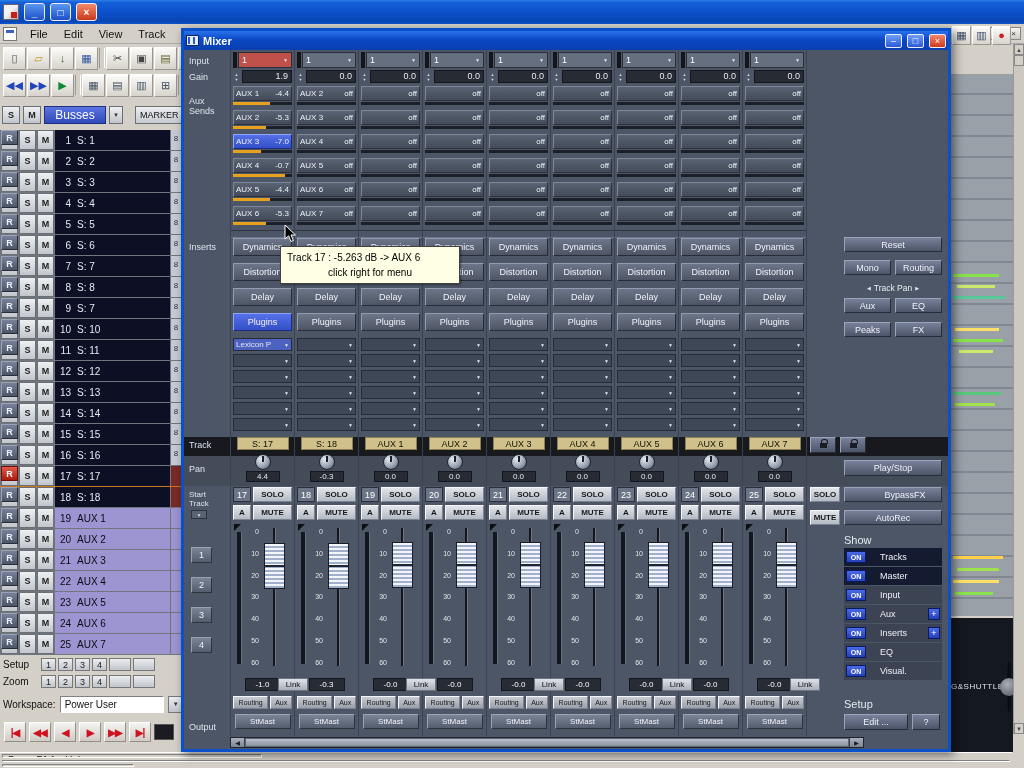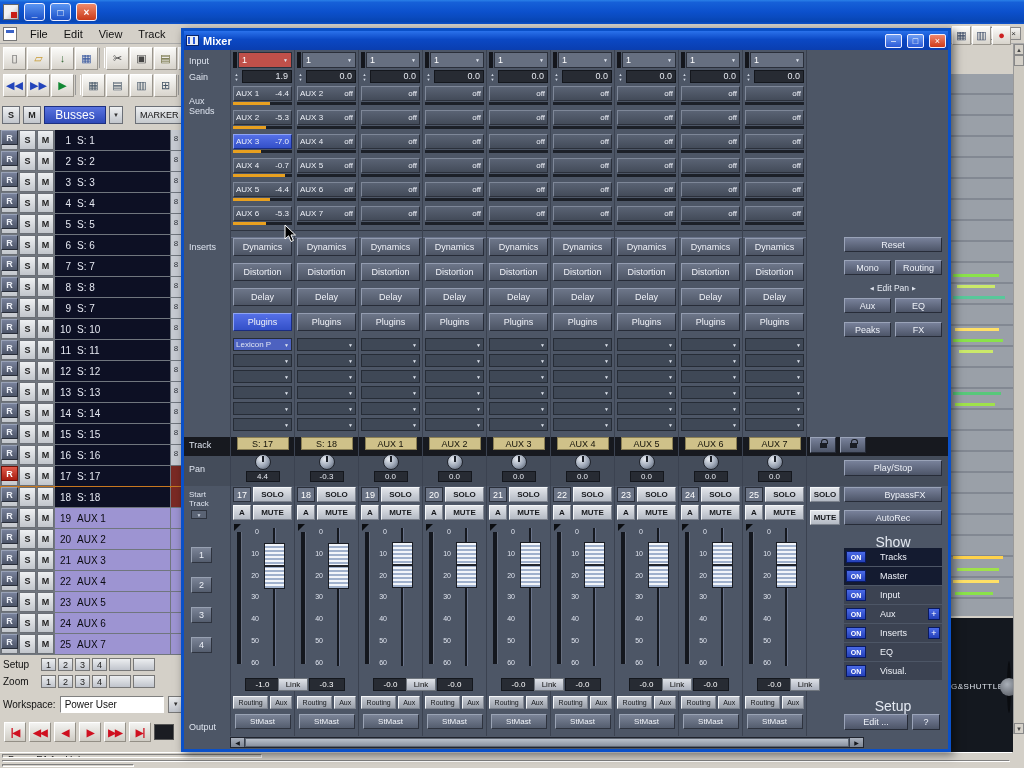--- a/index.html
+++ b/index.html
@@ -206,21 +206,21 @@
   .mscroll { position:absolute; left:46px; right:84px; bottom:1px; height:11px; background:#39404d; border:1px solid #20242e; display:flex; z-index:2; }
   .sarrow { width:13px; background:linear-gradient(#aab1bd,#7d8593); color:#16181e; font-size:6px; display:flex; align-items:center; justify-content:center; }
   .sthumb { flex:1; margin:0 1px; background:linear-gradient(#b9c0cb,#8b93a1); border:1px solid #5c6470; }
 
   
   .rpanel { position:absolute; left:626px; top:0; width:136px; bottom:13px; z-index:2; }
   .rbtn { position:absolute; background:linear-gradient(#78819a,#4d5568); border:1px solid; border-color:#9aa3b8 #272c38 #272c38 #9aa3b8;
     color:#eef1f8; font-size:9px; display:flex; align-items:center; justify-content:center; height:15px; white-space:nowrap; overflow:hidden;}
   .rbtn.lite { background:linear-gradient(#e2e5ea,#b4bac4); color:#16181c; border-color:#f4f6f8 #7d838e #7d838e #f4f6f8; font-weight:bold; font-size:8px; }
   .rlabel { position:absolute; color:#e8edf6; font-size:8.5px; display:flex; align-items:center; justify-content:center; gap:3px; }
-  .rhead { position:absolute; color:#e4e9f2; font-size:14px; text-align:center; }
+  .rhead { position:absolute; color:#e4e9f2; font-size:11px; text-align:left; }
   .reset { top:187px; left:34px; width:98px; }
   .mono { top:210px; left:34px; width:47px; } .stereo { top:210px; left:85px; width:47px; }
   .trackpan { top:232px; left:34px; width:98px; height:12px; }
   .rauxv { top:248px; left:34px; width:47px; } .reqv { top:248px; left:85px; width:47px; }
   .rpeaks { top:272px; left:34px; width:47px; } .rfx { top:272px; left:85px; width:47px; }
   .lock1 { top:387px; left:0; width:26px; height:16px; } .lock2 { top:387px; left:30px; width:26px; height:16px; }
   .rbtn .padlock { background:#1a1d24; } .rbtn .padlock::before { border-color:#1a1d24; }
   .playstop { top:410px; left:34px; width:98px; height:16px; }
   .gsolo { top:437px; left:0; width:30px; } .bypass { top:437px; left:34px; width:98px;padding-left:24px; }
   .gmute { top:460px; left:0; width:30px; } .autorec { top:460px; left:34px; width:98px; }
@@ -2106,21 +2106,21 @@
             </div>
           </div>
         </div>
 
       <div class="rpanel">
         <span class="rbtn reset">Reset</span>
         <span class="rbtn mono">Mono</span>
         <span class="rbtn stereo">Routing</span>
         <span class="rlabel trackpan">
           <i class="tiny">◀</i>
-          <span>Edit Pan</span>
+          <span>Track Pan</span>
           <i class="tiny">▶</i>
         </span>
         <span class="rbtn rauxv">Aux</span>
         <span class="rbtn reqv">EQ</span>
         <span class="rbtn rpeaks">Peaks</span>
         <span class="rbtn rfx">FX</span>
         <span class="rbtn lock1">
             <i class="padlock"></i>
           </span>
         <span class="rbtn lock2">
@@ -2174,20 +2174,24 @@
         <span class="rbtn editbtn">Edit ...</span>
         <span class="rbtn helpbtn">?</span>
       </div>
 
       <div class="mscroll">
         <span class="sarrow">◀</span>
         <span class="sthumb"></span>
         <span class="sarrow">▶</span>
       </div>
 
+      <div class="tooltip">
+        <div>Track 17 : -5.263 dB -&gt; AUX 6</div>
+        <div class="tt2">click right for menu</div>
+      </div>
       <svg class="cursor" width="13" height="19" viewBox="0 0 13 19">
         <polygon points="1,1 1,15 4.6,11.8 7,17.5 9.4,16.5 7,11 11.5,11" fill="#000" stroke="#fff" stroke-width="1"></polygon>
       </svg>
 
     </div>
   </div>
 
 </div>
 
 </body></html>

